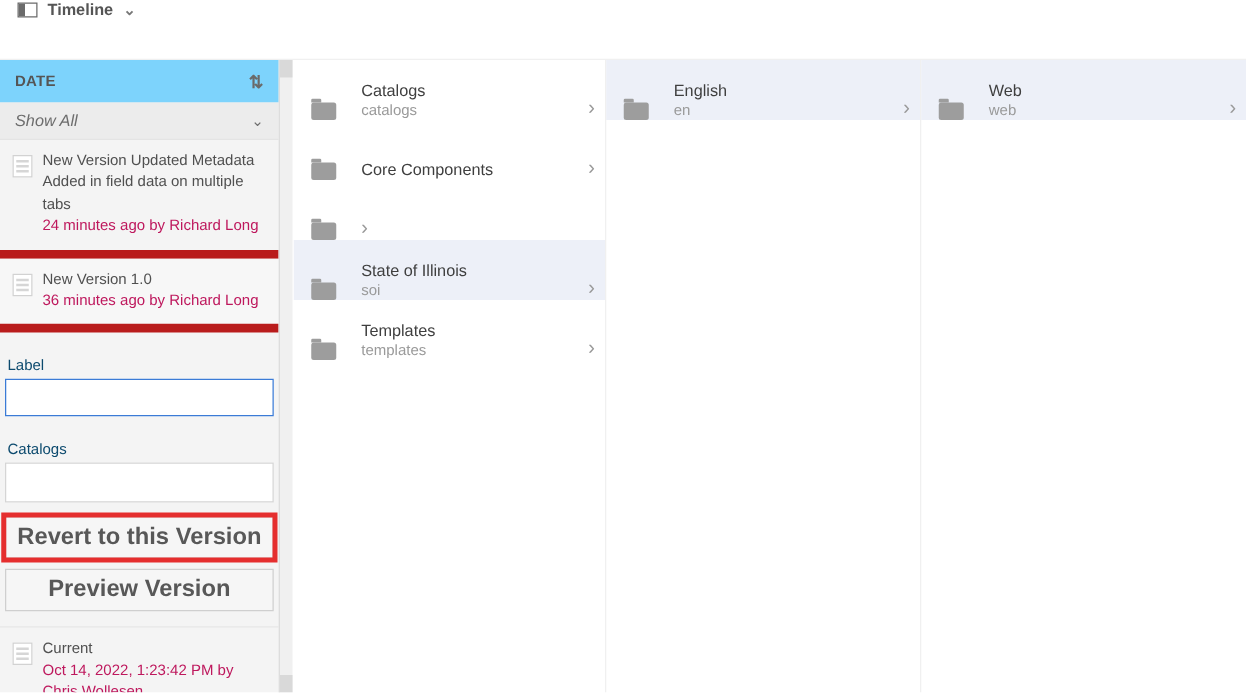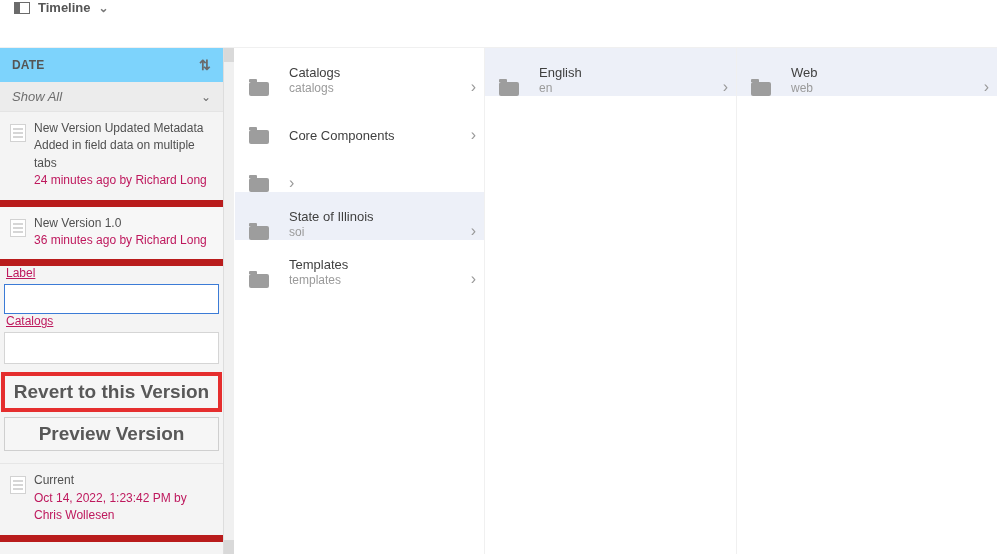--- a/index.html
+++ b/index.html
@@ -19,21 +19,21 @@
 
   .ver-list { flex: 1; overflow: hidden; }
   .ver-item { padding: 8px 10px 10px 10px; border-bottom: 7px solid #b91c1c; display: flex; gap: 8px; }
   .ver-item.selected { background: #f7f7f7; }
   .page-ic { width: 16px; height: 18px; margin-top: 4px; flex: none; border: 1px solid #d2d2d2; background: #fff; display: flex; flex-direction: column; gap: 2px; padding: 3px 2px; }
   .page-ic i { display: block; height: 2px; background: #d6d6d6; }
   .ver-item .txt { color: #505050; font-size: 12px; line-height: 1.45; }
   .ver-item .txt .meta { color: #be185d; }
 
   .form-block { padding: 0 4px 12px 4px; border-bottom: 1px solid #e6e6e6; }
-  .form-block label { display: block; font-size: 12px; color: #be185d; margin: 0 2px 4px 2px; text-decoration: underline; }
+  .form-block label { display: block; font-size: 12px; color: #0c4a6e; margin: 19px 2px 4px 2px; }
   .form-block input[type=text] { width: 100%; height: 30px; border: 1px solid #3b7bd6; outline: none; padding: 0 6px; font-size: 13px; background: #fff; }
   .form-block .cmt { width: 100%; height: 32px; border: 1px solid #d5d5d5; background: #fff; padding: 4px 6px; font-size: 13px; resize: none; }
   .btn { width: 100%; height: 34px; border: 1px solid #cfcfcf; background: #f6f6f6; color: #585858; font-weight: 600; font-size: 19px; cursor: pointer; margin-top: 8px; }
   .btn.highlight { outline: 4px solid #e52e2e; outline-offset: -1px; }
 
   .scrollbar { position: absolute; right: -11px; top: 0; width: 11px; height: 100%; background: #f0f0f0; border-left: 1px solid #ddd; }
   .scrollbar .thumb-top { position: absolute; top: 0; left: 0; right: 0; height: 14px; background: #d9d9d9; }
   .scrollbar .thumb-bot { position: absolute; bottom: 0; left: 0; right: 0; height: 14px; background: #d9d9d9; }
 
   .main { flex: 1; display: flex; height: 100%; padding-left: 11px; }

